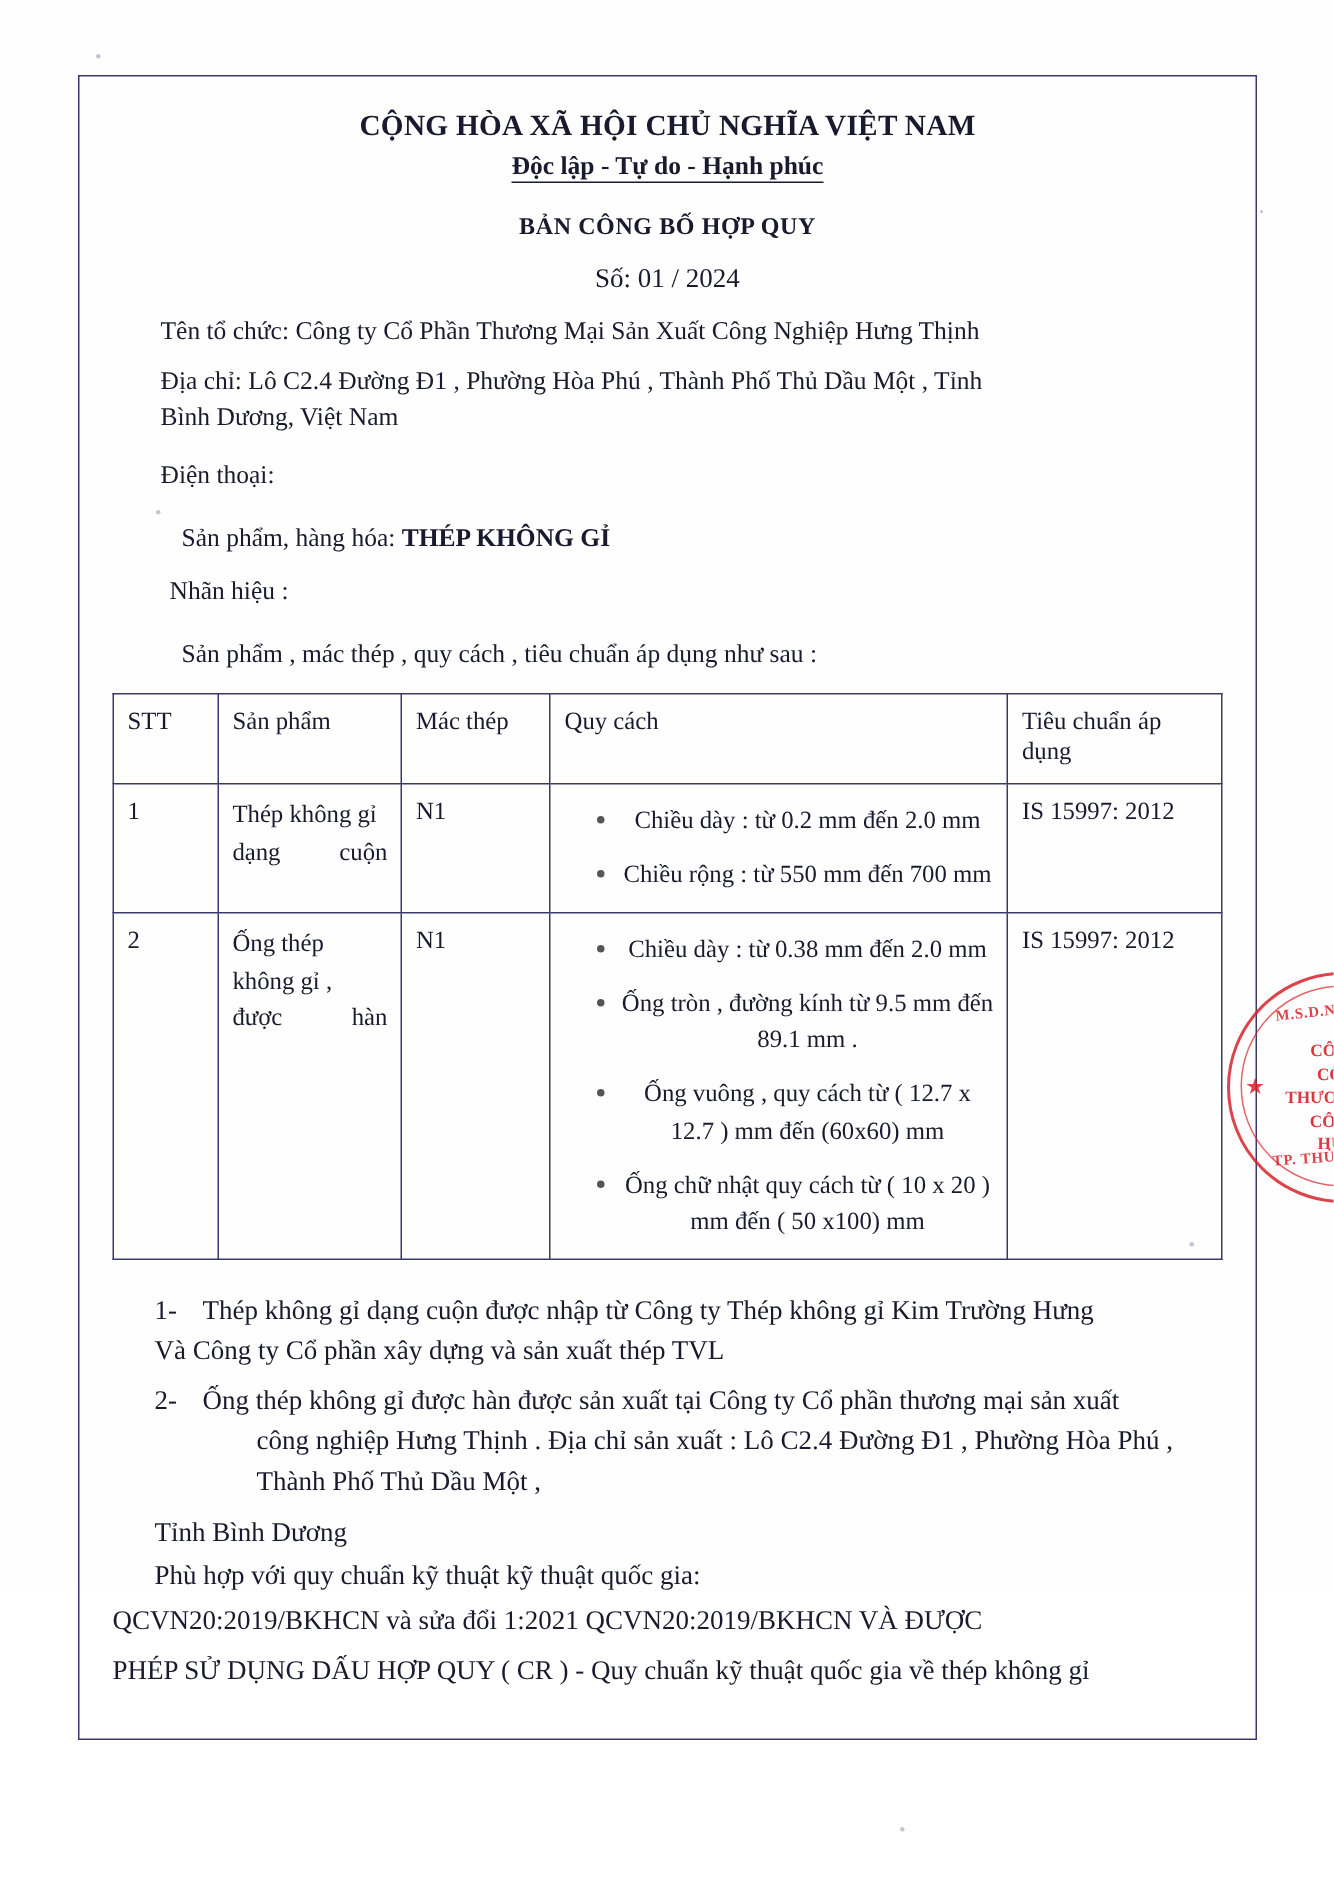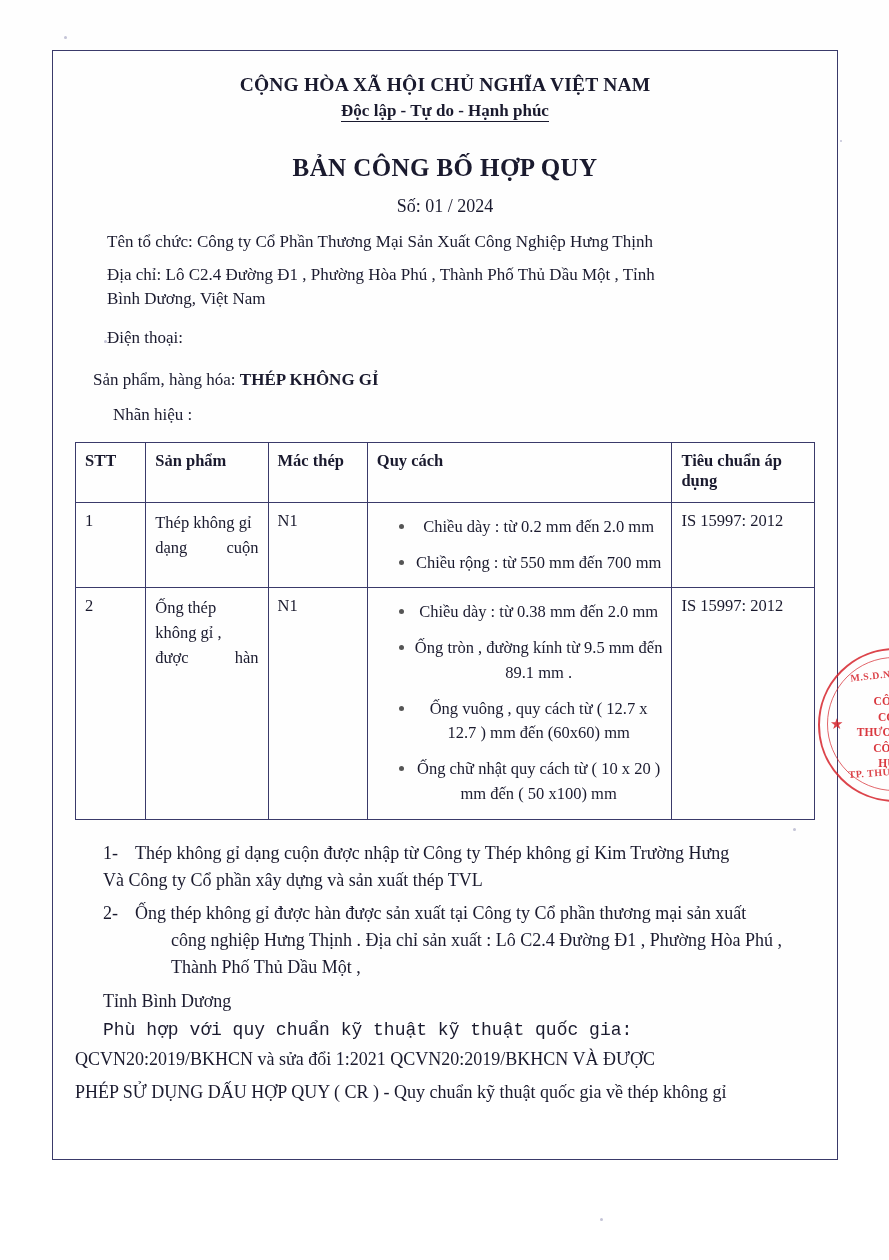--- a/index.html
+++ b/index.html
@@ -48,57 +48,56 @@
     font-weight: bold;
     font-size: 17px;
     margin-top: 5px;
   }
   .motto span {
     border-bottom: 1px solid #1a1a2e;
     padding-bottom: 1px;
   }
   .doc-title {
     font-weight: bold;
-    font-size: 25px;
-    margin-top: 33px;
+    font-size: 16px;
+    margin-top: 22px;
     letter-spacing: 0.4px;
   }
   .doc-number {
     font-size: 18px;
     margin-top: 14px;
   }
   .para {
     font-size: 17px;
     line-height: 1.45;
     margin-top: 13px;
   }
   .p-org { margin-left: 32px; }
   .p-addr { margin-left: 32px; margin-top: 8px; }
   .p-phone { margin-left: 32px; margin-top: 14px; }
-  .p-prod { margin-left: 18px; margin-top: 17px; }
+  .p-prod { margin-left: 46px; margin-top: 17px; }
   .p-brand { margin-left: 38px; margin-top: 11px; }
   .p-intro { margin-left: 46px; margin-top: 17px; }
   .bold { font-weight: bold; }
 
   table.spec {
     margin-top: 14px;
     border-collapse: collapse;
     width: 740px;
     font-size: 16.5px;
   }
   table.spec th, table.spec td {
     border: 1px solid #3a3a6a;
     padding: 8px 9px;
     vertical-align: top;
     font-weight: normal;
     text-align: left;
   }
   table.spec thead th {
     padding-bottom: 11px;
-    font-weight: bold;
   }
   .col-stt { width: 56px; text-align: center; }
   .col-prod { width: 118px; }
   .col-mac { width: 92px; text-align: center; }
   .col-quy { width: 332px; }
   .col-tieu { width: 142px; }
   td.c-stt { text-align: center; padding-top: 13px; }
   td.c-mac { text-align: center; padding-top: 13px; }
   td.c-prod {
     text-align: justify;
@@ -142,21 +141,21 @@
   }
   .note-num {
     width: 32px;
     flex: none;
     padding-left: 28px;
     box-sizing: content-box;
   }
   .note-body { flex: 1; }
   .note-indent { margin-left: 36px; }
   .p-tinh { margin-left: 28px; margin-top: 10px; font-size: 18px; }
-  .p-phuhop { margin-left: 28px; margin-top: 8px; font-size: 18px; font-family: Liberation Mono, monospace; }
+  .p-phuhop { margin-left: 28px; margin-top: 8px; font-size: 18px; }
   .p-qcvn {
     margin-top: 6px;
     font-size: 18px;
     line-height: 1.5;
     text-align: justify;
   }
   .p-qcvn2 { margin-left: 0; }
 
   
   .stamp {
@@ -237,20 +236,21 @@
     <div class="center doc-title">BẢN CÔNG BỐ HỢP QUY</div>
     <div class="center doc-number">Số: 01 / 2024</div>
 
     <div class="para p-org">Tên tổ chức: Công ty Cổ Phần Thương Mại Sản Xuất Công Nghiệp Hưng Thịnh</div>
     <div class="para p-addr">Địa chỉ: Lô C2.4 Đường Đ1 , Phường Hòa Phú , Thành Phố Thủ Dầu Một , Tỉnh</div>
     <div class="para" style="margin-left:32px;margin-top:0;">Bình Dương, Việt Nam</div>
     <div class="para p-phone">Điện thoại:</div>
 
     <div class="para p-prod"><span>Sản phẩm, hàng hóa: </span><span class="bold">THÉP KHÔNG GỈ</span></div>
     <div class="para p-brand">Nhãn hiệu :</div>
+    <div class="para p-intro">Sản phẩm , mác thép , quy cách , tiêu chuẩn áp dụng như sau :</div>
 
     <table class="spec">
       <thead>
         <tr>
           <th class="col-stt">STT</th>
           <th class="col-prod">Sản phẩm</th>
           <th class="col-mac">Mác thép</th>
           <th class="col-quy">Quy cách</th>
           <th class="col-tieu">Tiêu chuẩn áp dụng</th>
         </tr>

